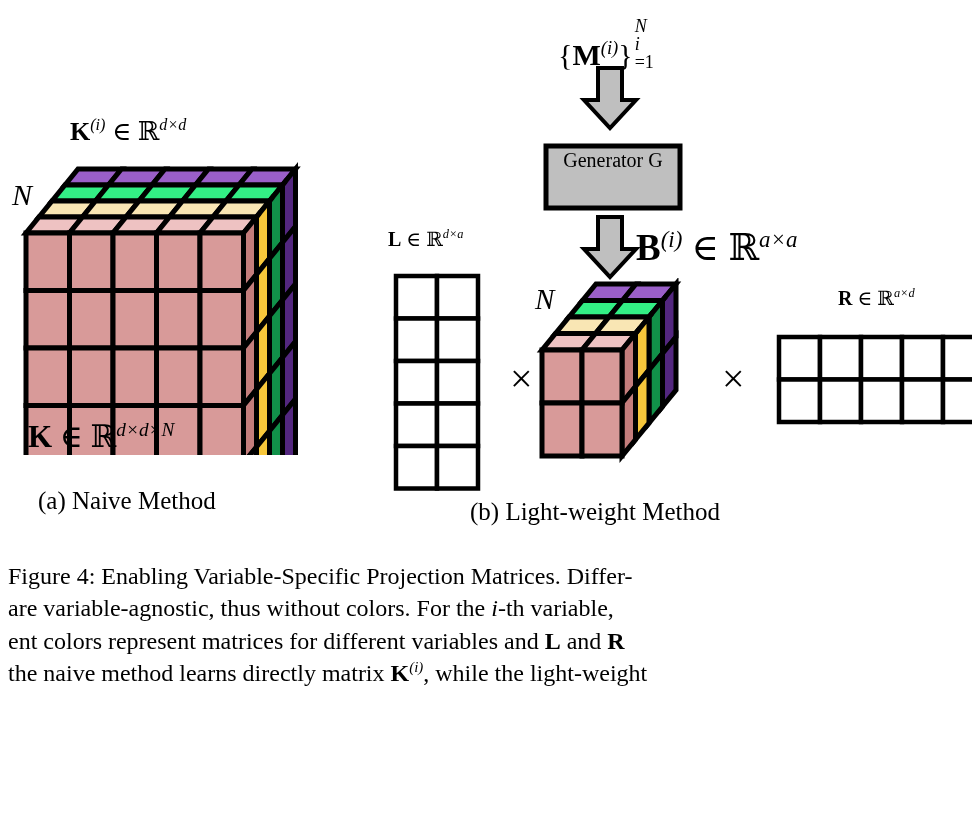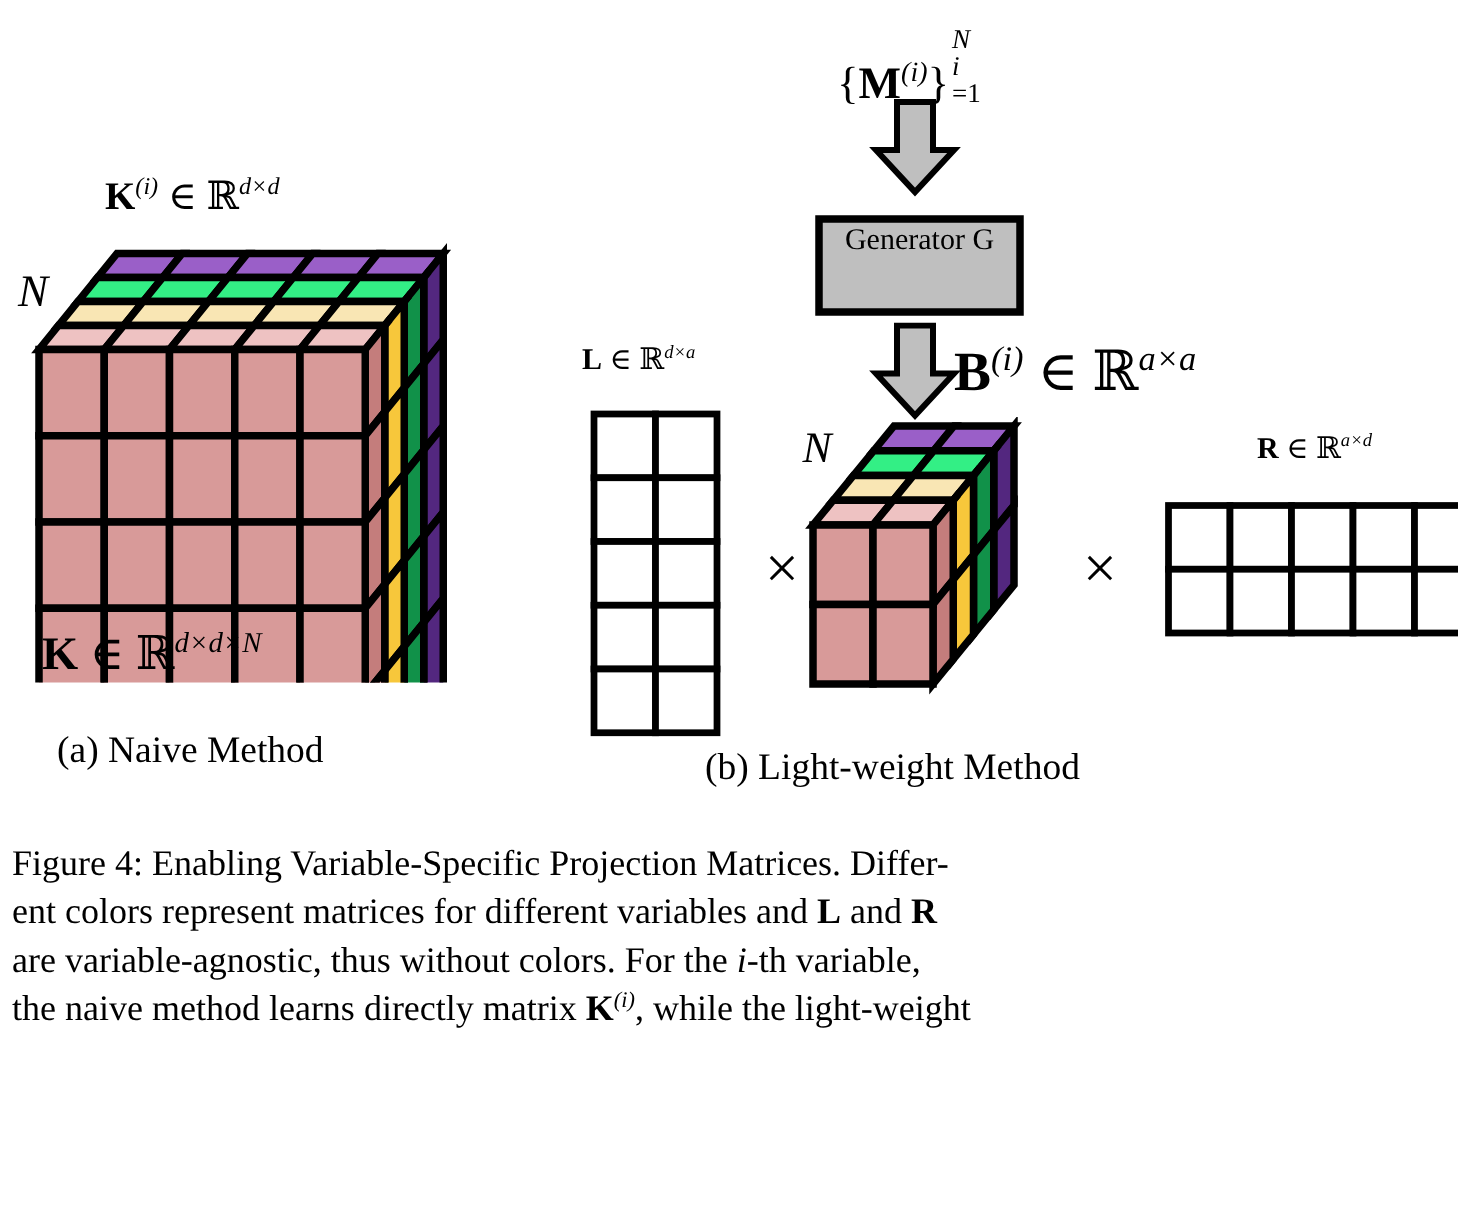--- a/index.html
+++ b/index.html
@@ -194,18 +194,18 @@
       </g>
   </svg>
   <div class="mathlbl" style="left:838px;top:286px;font-size:20px;">
     <span class="bf">R</span>&nbsp;<span class="bb">∈</span>&nbsp;<span class="bb">ℝ</span><span class="sup"><span class="it">a</span>×<span class="it">d</span></span>
   </div>
 
   <div class="subcap" style="left:470px;top:487px;margin-top:11px;">(b) Light-weight Method</div>
 
   <div class="caption">
     <span class="ln">Figure 4: Enabling Variable-Specific Projection Matrices.  Differ-</span>
+    <span class="ln">are variable-agnostic, thus without colors.   For the <i>i</i>-th variable,</span>
     <span class="ln">ent colors represent matrices for different variables and <b>L</b> and <b>R</b></span>
-    <span class="ln">are variable-agnostic, thus without colors.   For the <i>i</i>-th variable,</span>
     <span class="ln">the naive method learns directly matrix <b>K</b><span class="sup">(i)</span>, while the light-weight</span>
   </div>
 
 </div>
 
 </body></html>

